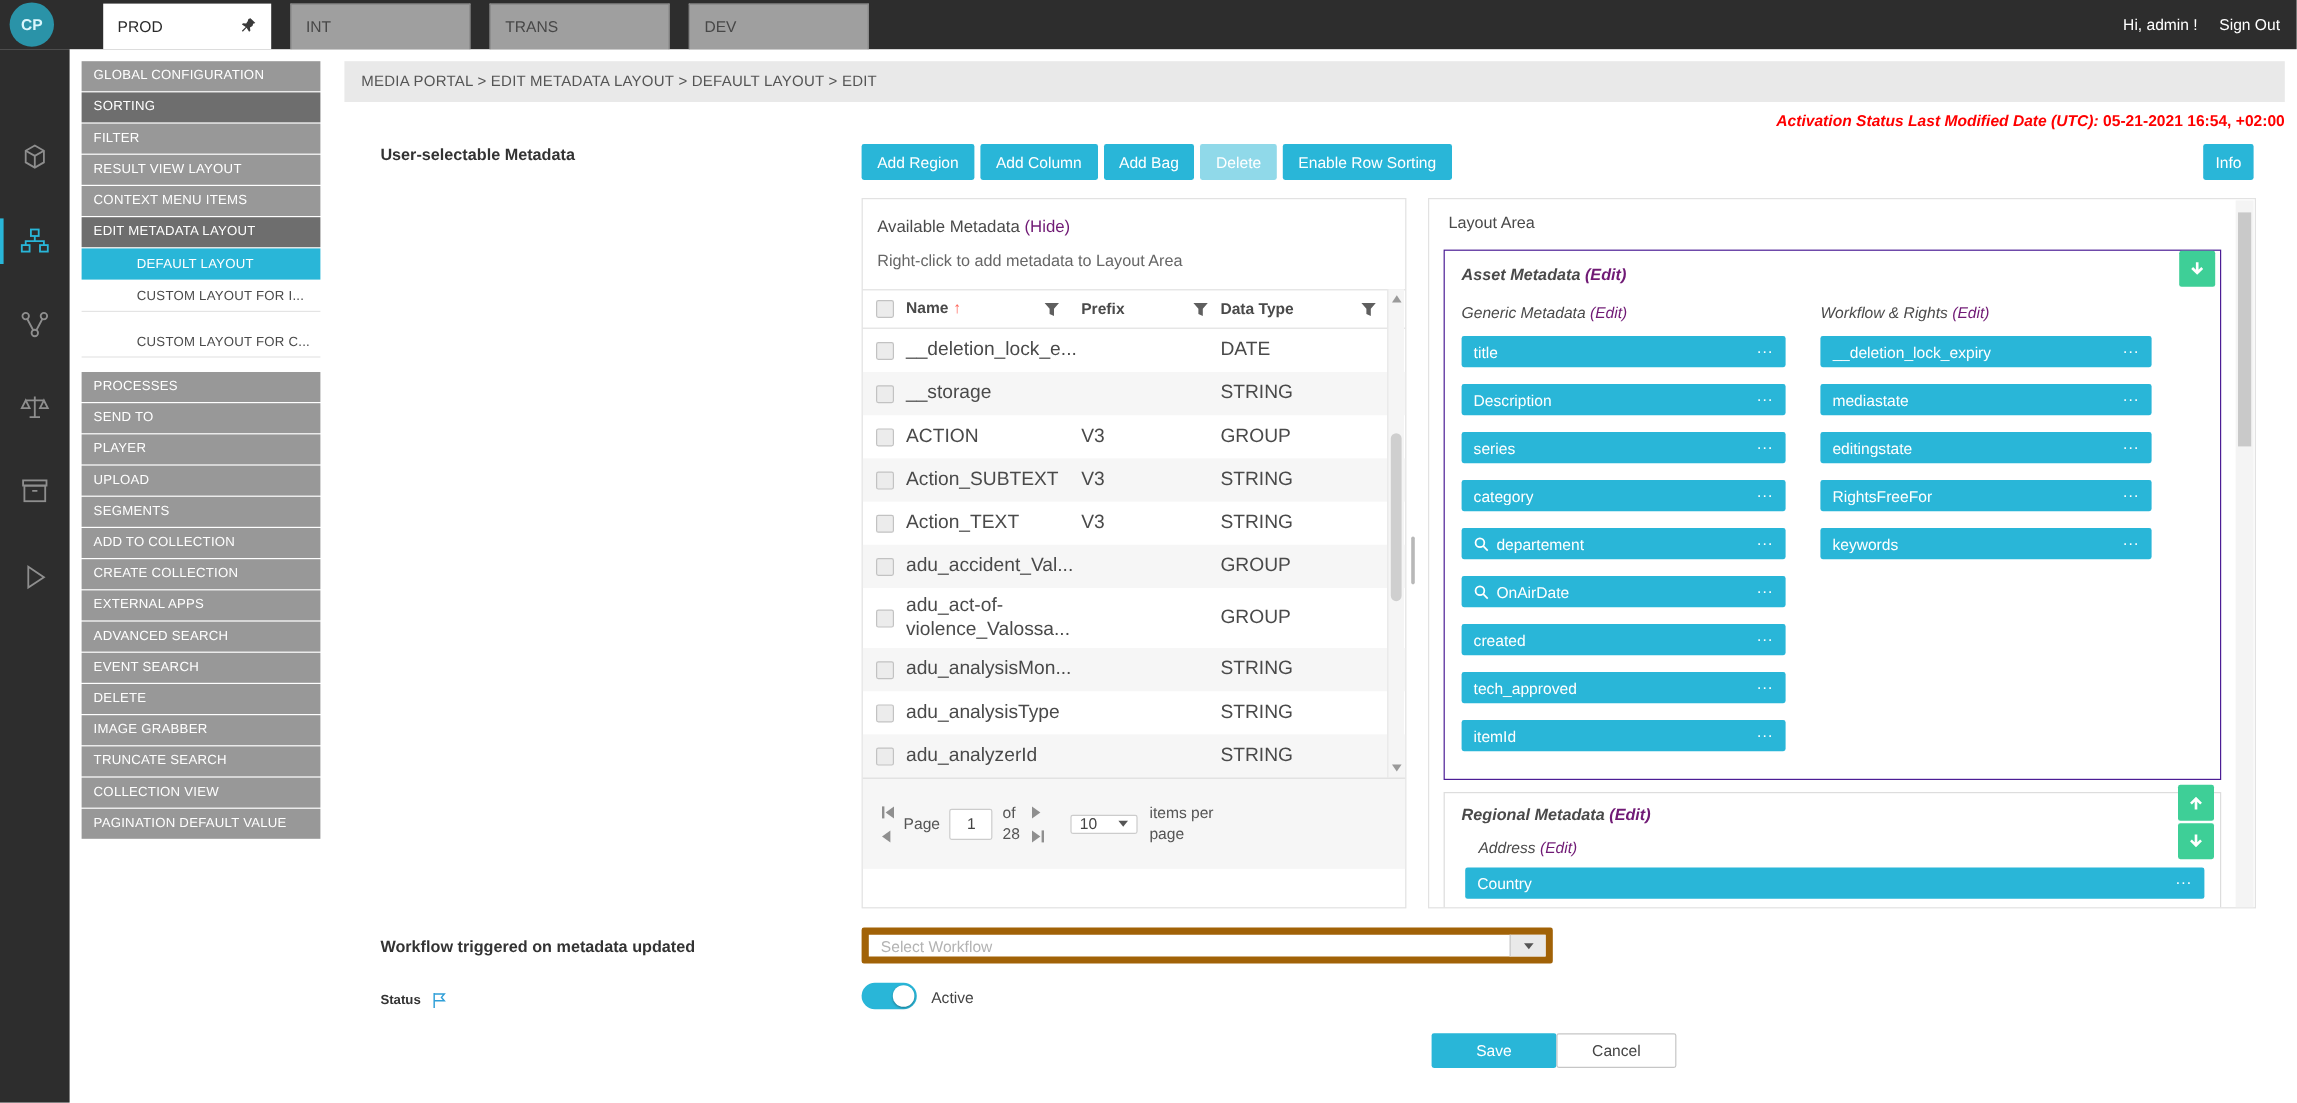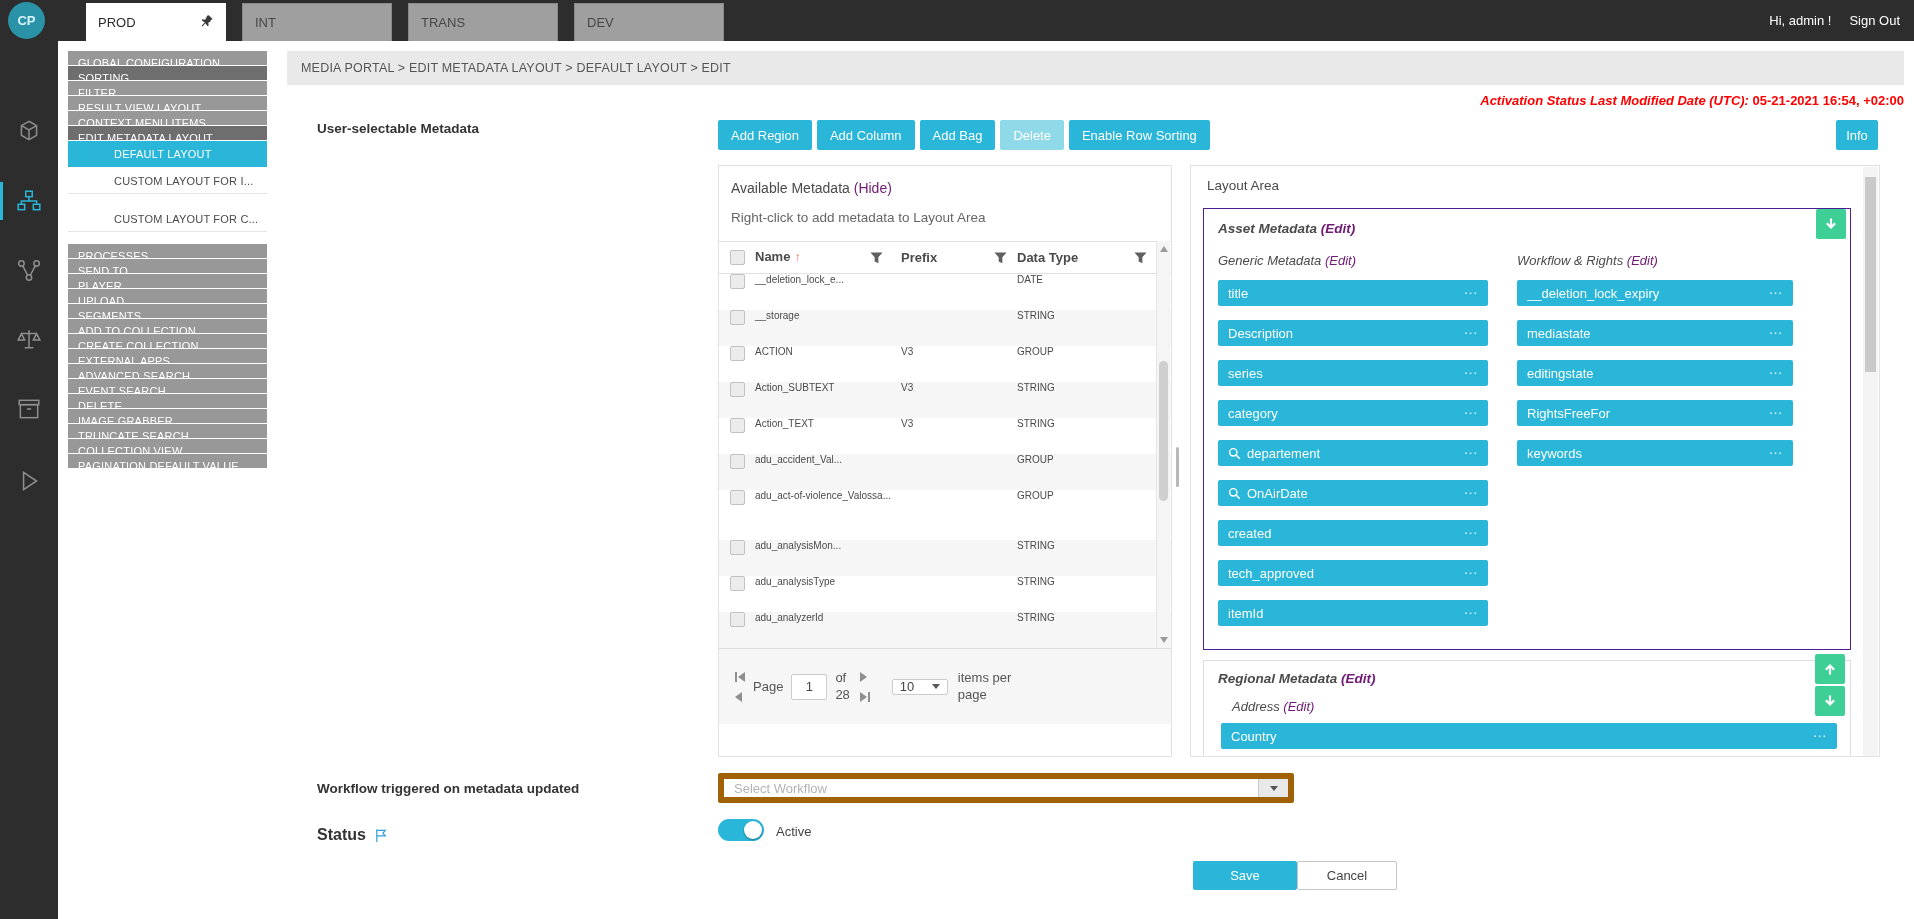--- a/index.html
+++ b/index.html
@@ -17,21 +17,21 @@
   .tab { display:flex; align-items:center; padding:0 12px; font-size:13px; cursor:default; }
   .tab.active { width:140px; background:#fff; color:#2b2b2b; justify-content:space-between; }
   .tab.inactive { width:150px; background:#9f9f9f; color:#474747; border:1px solid #8a8a8a; border-bottom:none; }
   .userbox { position:absolute; right:14px; top:0; height:41px; display:flex; align-items:center; gap:18px; color:#fff; font-size:13px; }
   
   .rail { position:absolute; left:0; top:41px; width:58px; bottom:0; background:#2d2d2d; }
   .rail-icon { position:absolute; left:0; width:58px; height:44px; display:flex; align-items:center; justify-content:center; }
   .rail-icon.active::before { content:""; position:absolute; left:0; top:3px; bottom:3px; width:3px; background:#29b6d8; }
   
   .sidebar { position:absolute; left:68px; top:51px; width:199px; }
-  .sb-item { height:14px; line-height:25px; margin-bottom:1px; background:#989898; color:#fff;
+  .sb-item { height:25px; line-height:25px; margin-bottom:1px; background:#989898; color:#fff;
              font-size:11px; padding-left:10px; letter-spacing:.2px; white-space:nowrap; overflow:hidden; cursor:pointer; }
   .sb-item.dark { background:#6e6e6e; }
   .sb-item.sub { background:#fff; color:#4a4a4a; padding-left:46px; border-bottom:1px solid #e4e4e4; margin-bottom:12px; height:26px; line-height:26px; }
   .sb-item.sub-active { background:#29b6d8; color:#fff; padding-left:46px; height:26px; line-height:26px; }
   
   .breadcrumb { position:absolute; left:287px; top:51px; right:10px; height:34px; background:#e9e9e9;
                 line-height:34px; padding-left:14px; font-size:12.5px; color:#555; letter-spacing:.2px; }
   .activation { position:absolute; right:10px; top:93px; font-size:13px; color:#fe0000; white-space:nowrap; }
   .activation .lbl { font-style:italic; font-weight:bold; }
   .activation .val { font-weight:bold; }
@@ -44,21 +44,21 @@
   .info-btn { position:absolute; right:36px; top:120px; width:42px; padding:0; }
   
   .avail { position:absolute; left:718px; top:165px; width:454px; height:592px; border:1px solid #e2e2e2; background:#fff; }
   .avail-title { position:absolute; left:12px; top:14px; font-size:14px; color:#4a4a4a; }
   .link { color:#701a75; cursor:pointer; }
   .avail-hint { position:absolute; left:12px; top:44px; font-size:13.5px; color:#666; }
   .tbl { position:absolute; left:0; right:0; top:75px; }
   .t-head { display:flex; height:33px; align-items:center; border-top:1px solid #e0e0e0; border-bottom:1px solid #e0e0e0;
             font-weight:bold; font-size:13px; color:#4a4a4a; padding-right:14px; }
   .hcell { display:flex; align-items:center; }
-  .t-row { display:flex; min-height:36px; font-size:10px; color:#4a4a4a; padding-right:14px; }
+  .t-row { display:flex; min-height:36px; align-items:center; font-size:16px; color:#4a4a4a; padding-right:14px; }
   .t-row.alt { background:#f6f6f6; }
   .c-check { width:36px; display:flex; justify-content:center; flex:none; }
   .c-name { width:146px; padding-right:8px; line-height:1.25; flex:none; }
   .c-prefix { width:116px; flex:none; }
   .c-type { flex:1; }
   .checkbox { width:15px; height:15px; background:#ececec; border:1px solid #c2c2c2; border-radius:2px; display:inline-block; cursor:pointer; }
   .sort { color:#ff6358; margin-left:4px; font-size:13px; font-weight:bold; }
   .funnel { margin-left:auto; margin-right:10px; cursor:pointer; }
   .t-scroll { position:absolute; right:1px; top:75px; width:14px; height:407px; background:#f5f5f5; border-left:1px solid #e6e6e6; }
   .t-thumb { position:absolute; left:2px; top:120px; width:9px; height:140px; background:#cfcfcf; border-radius:5px; cursor:pointer; }
@@ -104,21 +104,21 @@
   .chip-country { position:absolute; left:17px; top:62px; width:616px; margin-bottom:0; }
   .mv-stack { position:absolute; right:34px; top:488px; display:flex; flex-direction:column; gap:2px; }
   .divider-handle { position:absolute; left:1176px; top:447px; width:3px; height:40px; background:#b8b8b8; border-radius:2px; cursor:col-resize; }
   
   .wf-label { position:absolute; left:317px; top:781px; font-weight:bold; font-size:13.5px; color:#333; }
   .wf-dd { position:absolute; left:718px; top:773px; width:576px; height:30px; border:6px solid #a16207; border-radius:2px;
            background:#fff; display:flex; align-items:center; cursor:pointer;justify-content:flex-end; }
   .wf-dd .ph { padding-left:10px; color:#b3b3b3; font-size:13px; flex:1; }
   .wf-dd .dd-btn { width:30px; height:100%; background:#e9e9e9; border-left:1px solid #c9c9c9;
                    display:flex; align-items:center; justify-content:center; }
-  .status-label { position:absolute; left:317px; top:826px; font-weight:bold; font-size:16px; color:#333;
+  .status-label { position:absolute; left:317px; top:826px; font-weight:bold; font-size:11px; color:#333;
                   display:flex; gap:8px; align-items:center; }
   .toggle { position:absolute; left:718px; top:819px; width:46px; height:22px; border-radius:12px; background:#29b6d8; cursor:pointer; }
   .knob { position:absolute; right:2px; top:2px; width:18px; height:18px; border-radius:50%; background:#fff;
           box-shadow:0 1px 2px rgba(0,0,0,.35); }
   .active-text { position:absolute; left:776px; top:824px; font-size:13px; color:#444; }
   .save-btn { position:absolute; left:1193px; top:861px; width:104px; height:29px; }
   .cancel-btn { position:absolute; left:1297px; top:861px; width:100px; height:29px; background:#fff;
                 border:1px solid #c6c6c6; color:#444; border-radius:2px; font-size:13px; font-family:inherit; cursor:pointer; }
 </style>
 </head>

